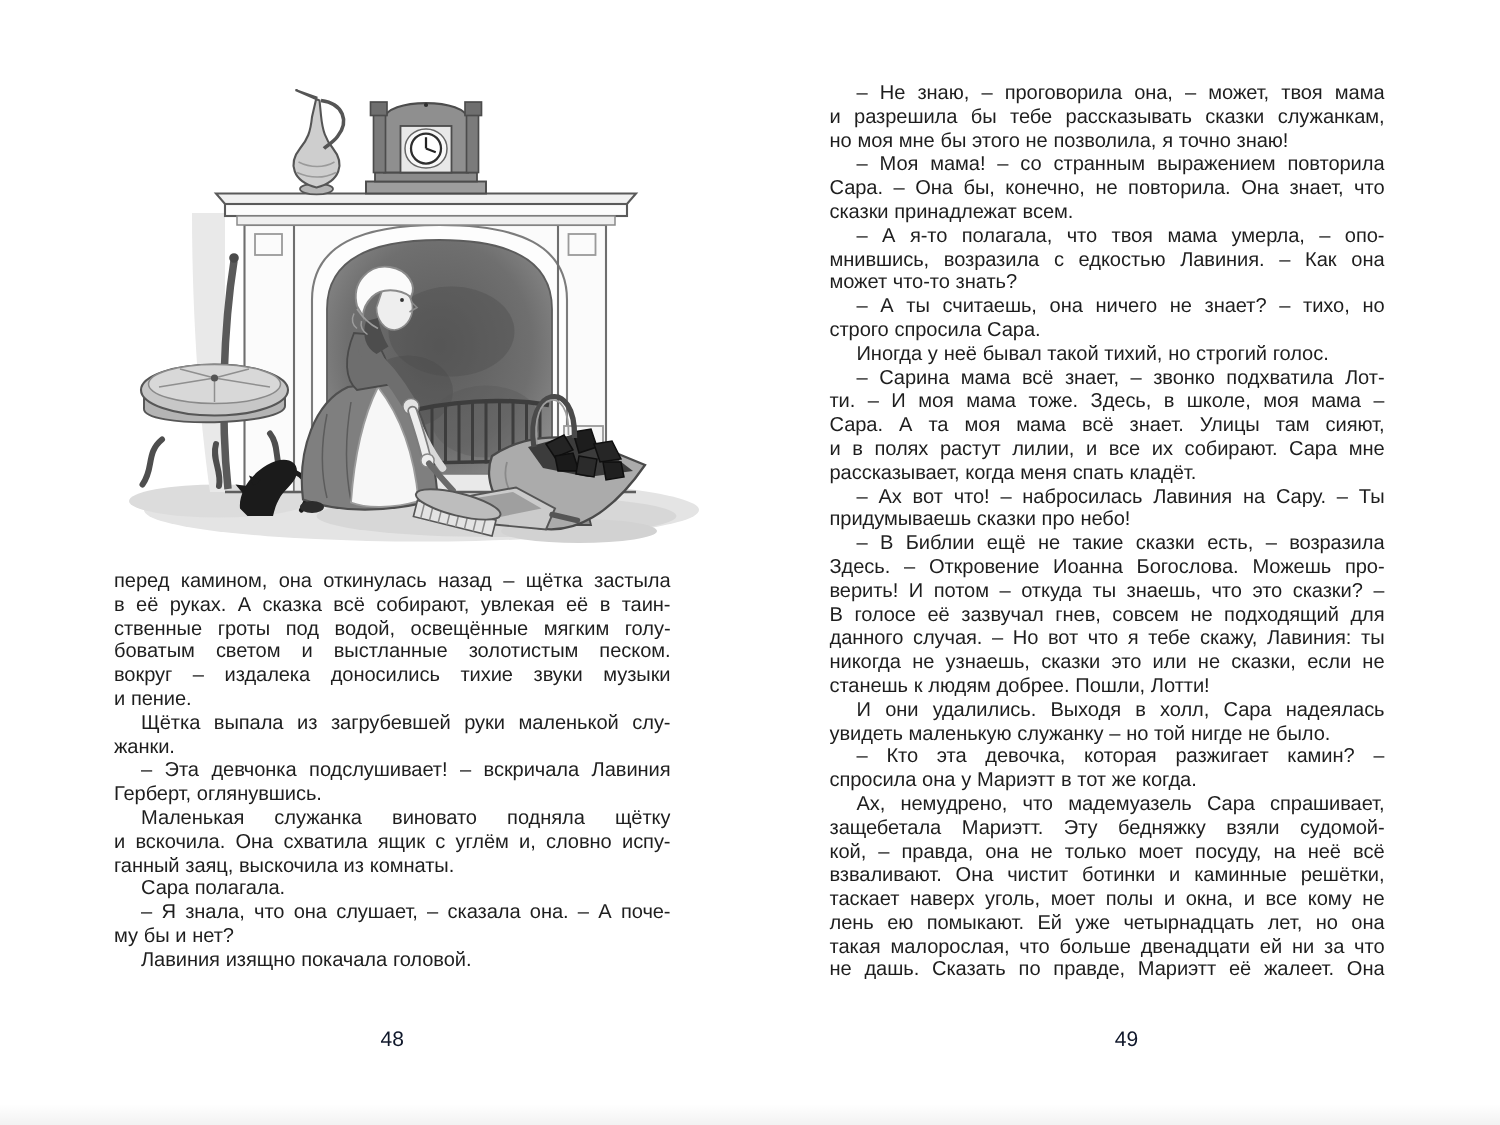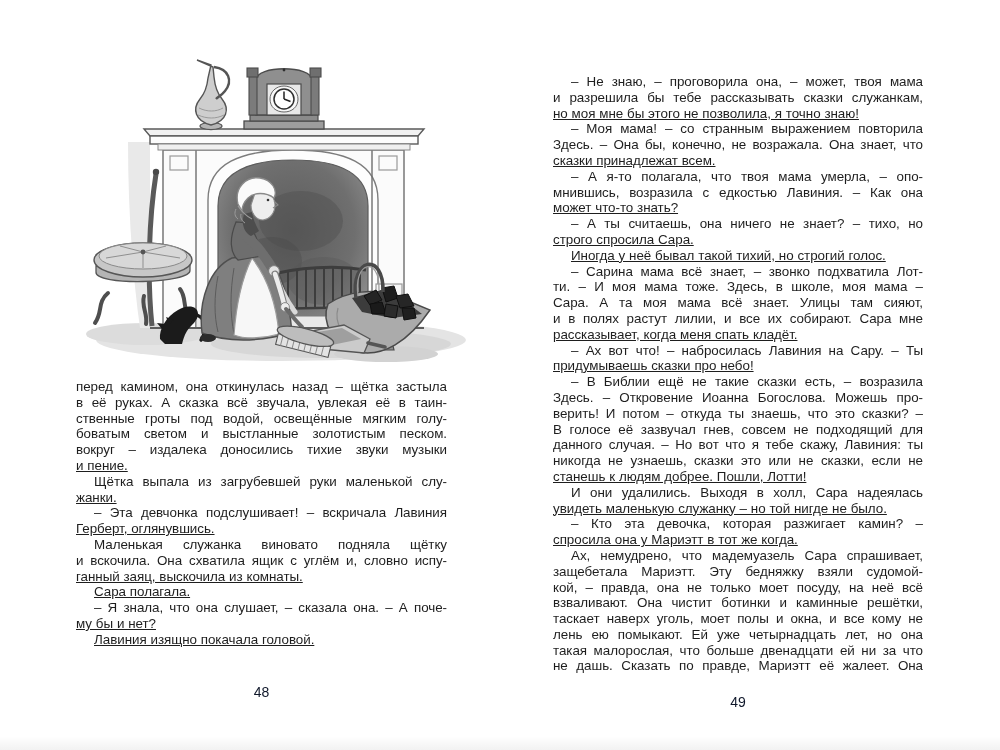--- a/index.html
+++ b/index.html
@@ -12,38 +12,38 @@
   .page-text{
     position:absolute;
     width:371px;
     color:#1e1e1e;
     font-size:13.4px;
     line-height:15.8px;
     letter-spacing:-0.05px;
     word-spacing:0.2px;
   }
   #left-text{left:76px;top:379px;}
-  #right-text{left:553px;top:54px;width:370px;margin-top:20px;}
+  #right-text{left:553px;top:54px;width:370px;}
   .para{margin:0;padding:0;}
   .line{
     height:15.8px;
     overflow:hidden;
     text-align:justify;
     text-align-last:justify;
     -moz-text-align-last:justify;
   }
-  .line.endline{text-align-last:left;text-decoration:underline;-moz-text-align-last:left;}
+  .line.endline{text-align-last:left;-moz-text-align-last:left;}
   .line.indent{text-indent:18px;}
   .pagenum{
     position:absolute;top:684px;
     font-size:14px;color:#0f172a;
     text-align:center;
   }
   #pagenum-left{left:76px;width:371px;}
-  #pagenum-right{left:553px;width:370px;margin-top:10px;}
+  #pagenum-right{left:566px;width:370px;}
   .illu{position:absolute;left:86px;top:46px;width:400px;height:332px;}
   .page-curl{
     position:absolute;left:0;bottom:0;width:1000px;height:14px;
     background:linear-gradient(to bottom, rgba(0,0,0,0) 0%, rgba(0,0,0,0.05) 100%);
   }
 </style>
 </head>
 <body>
 
 <div class="spread">
@@ -202,21 +202,21 @@
         <rect x="192" y="294" width="54" height="11" fill="#e3e3e3" stroke="#555555" stroke-width="1.1"></rect>
         <path d="M 197,294 L 197,305 M 203,294 L 203,305 M 209,294 L 209,305 M 215,294 L 215,305 M 221,294 L 221,305 M 227,294 L 227,305 M 233,294 L 233,305 M 239,294 L 239,305" stroke="#8a8a8a" stroke-width="1"></path>
         <ellipse cx="219" cy="290" rx="29" ry="7.5" fill="#bdbdbd" stroke="#555555" stroke-width="1.3"></ellipse>
       </g>
     </g>
   </svg>
 
   <div class="page-text" id="left-text">
       <div class="para">
         <div class="line">перед камином, она откинулась назад – щётка застыла</div>
-        <div class="line">в её руках. А сказка всё звучала, увлекая её в таин-</div>
+        <div class="line">в её руках. А сказка всё собирают, увлекая её в таин-</div>
         <div class="line">ственные гроты под водой, освещённые мягким голу-</div>
         <div class="line">боватым светом и выстланные золотистым песком.</div>
         <div class="line">вокруг – издалека доносились тихие звуки музыки</div>
         <div class="line endline">и пение.</div>
       </div>
       <div class="para">
         <div class="line indent">Щётка выпала из загрубевшей руки маленькой слу-</div>
         <div class="line endline">жанки.</div>
       </div>
       <div class="para">
@@ -241,21 +241,21 @@
     </div>
 
   <div class="page-text" id="right-text">
       <div class="para">
         <div class="line indent">– Не знаю, – проговорила она, – может, твоя мама</div>
         <div class="line">и разрешила бы тебе рассказывать сказки служанкам,</div>
         <div class="line endline">но моя мне бы этого не позволила, я точно знаю!</div>
       </div>
       <div class="para">
         <div class="line indent">– Моя мама! – со странным выражением повторила</div>
-        <div class="line">Здесь. – Она бы, конечно, не возражала. Она знает, что</div>
+        <div class="line">Сара. – Она бы, конечно, не повторила. Она знает, что</div>
         <div class="line endline">сказки принадлежат всем.</div>
       </div>
       <div class="para">
         <div class="line indent">– А я-то полагала, что твоя мама умерла, – опо-</div>
         <div class="line">мнившись, возразила с едкостью Лавиния. – Как она</div>
         <div class="line endline">может что-то знать?</div>
       </div>
       <div class="para">
         <div class="line indent">– А ты считаешь, она ничего не знает? – тихо, но</div>
         <div class="line endline">строго спросила Сара.</div>

